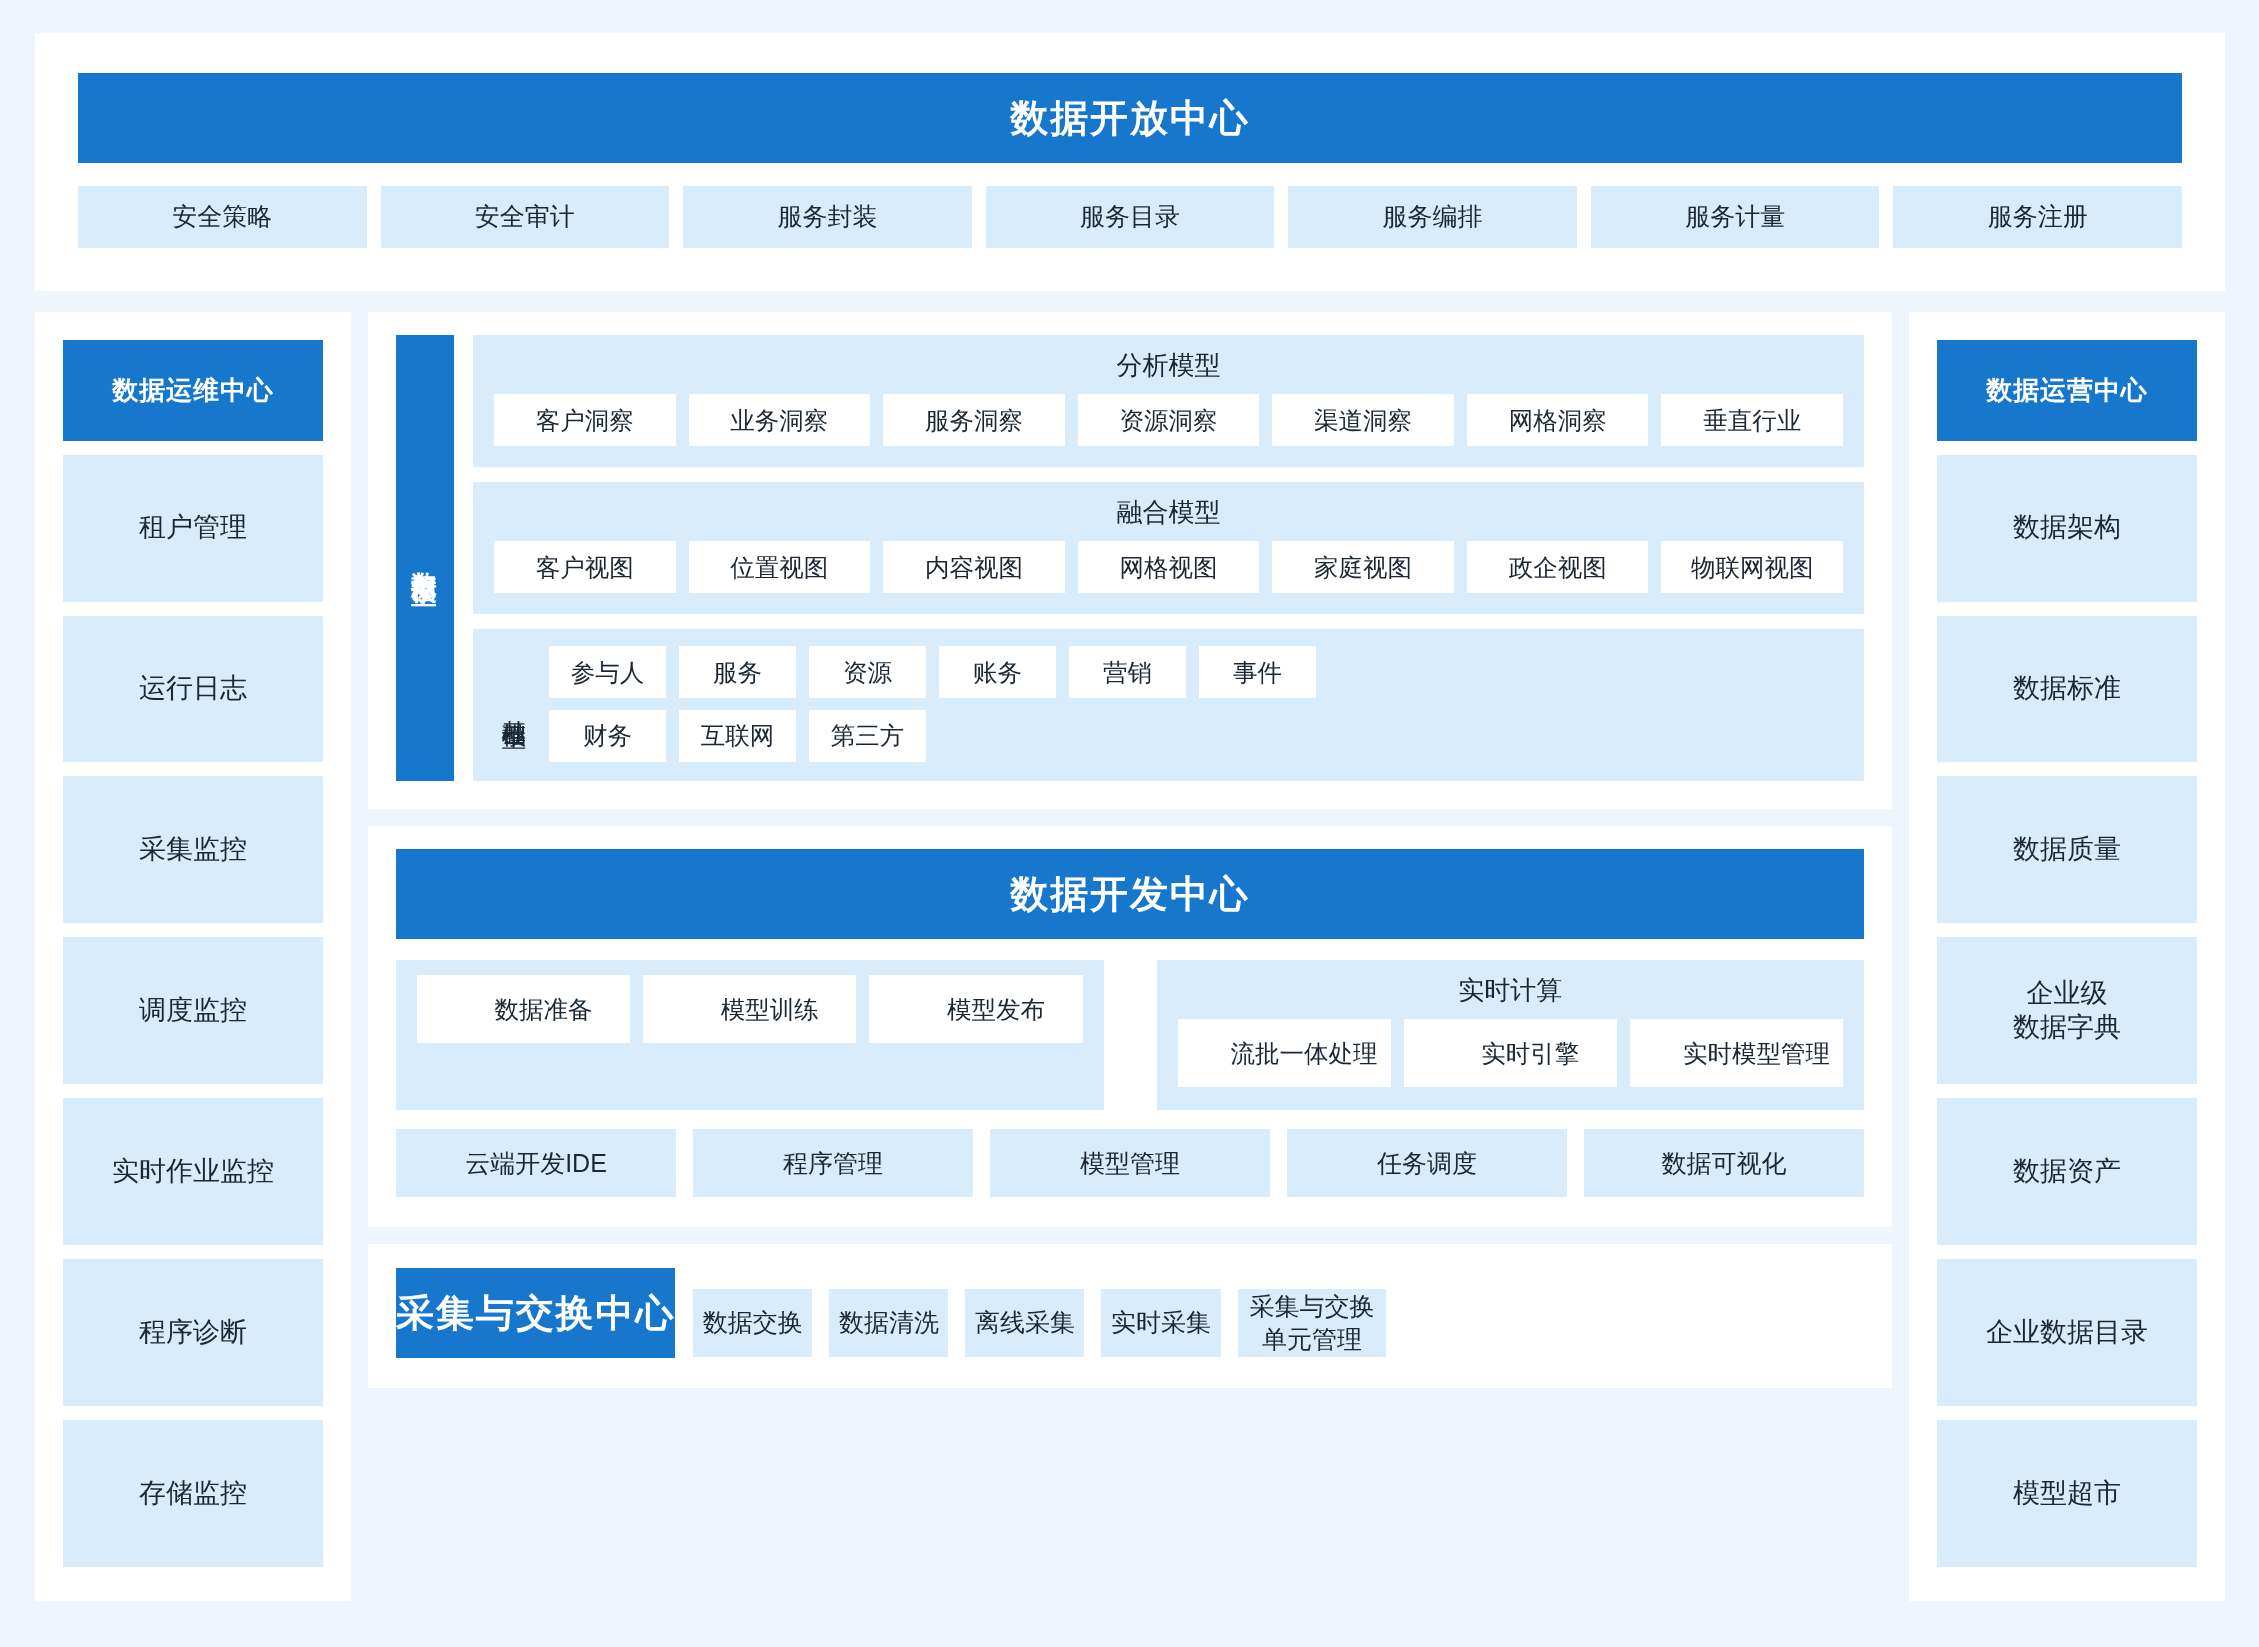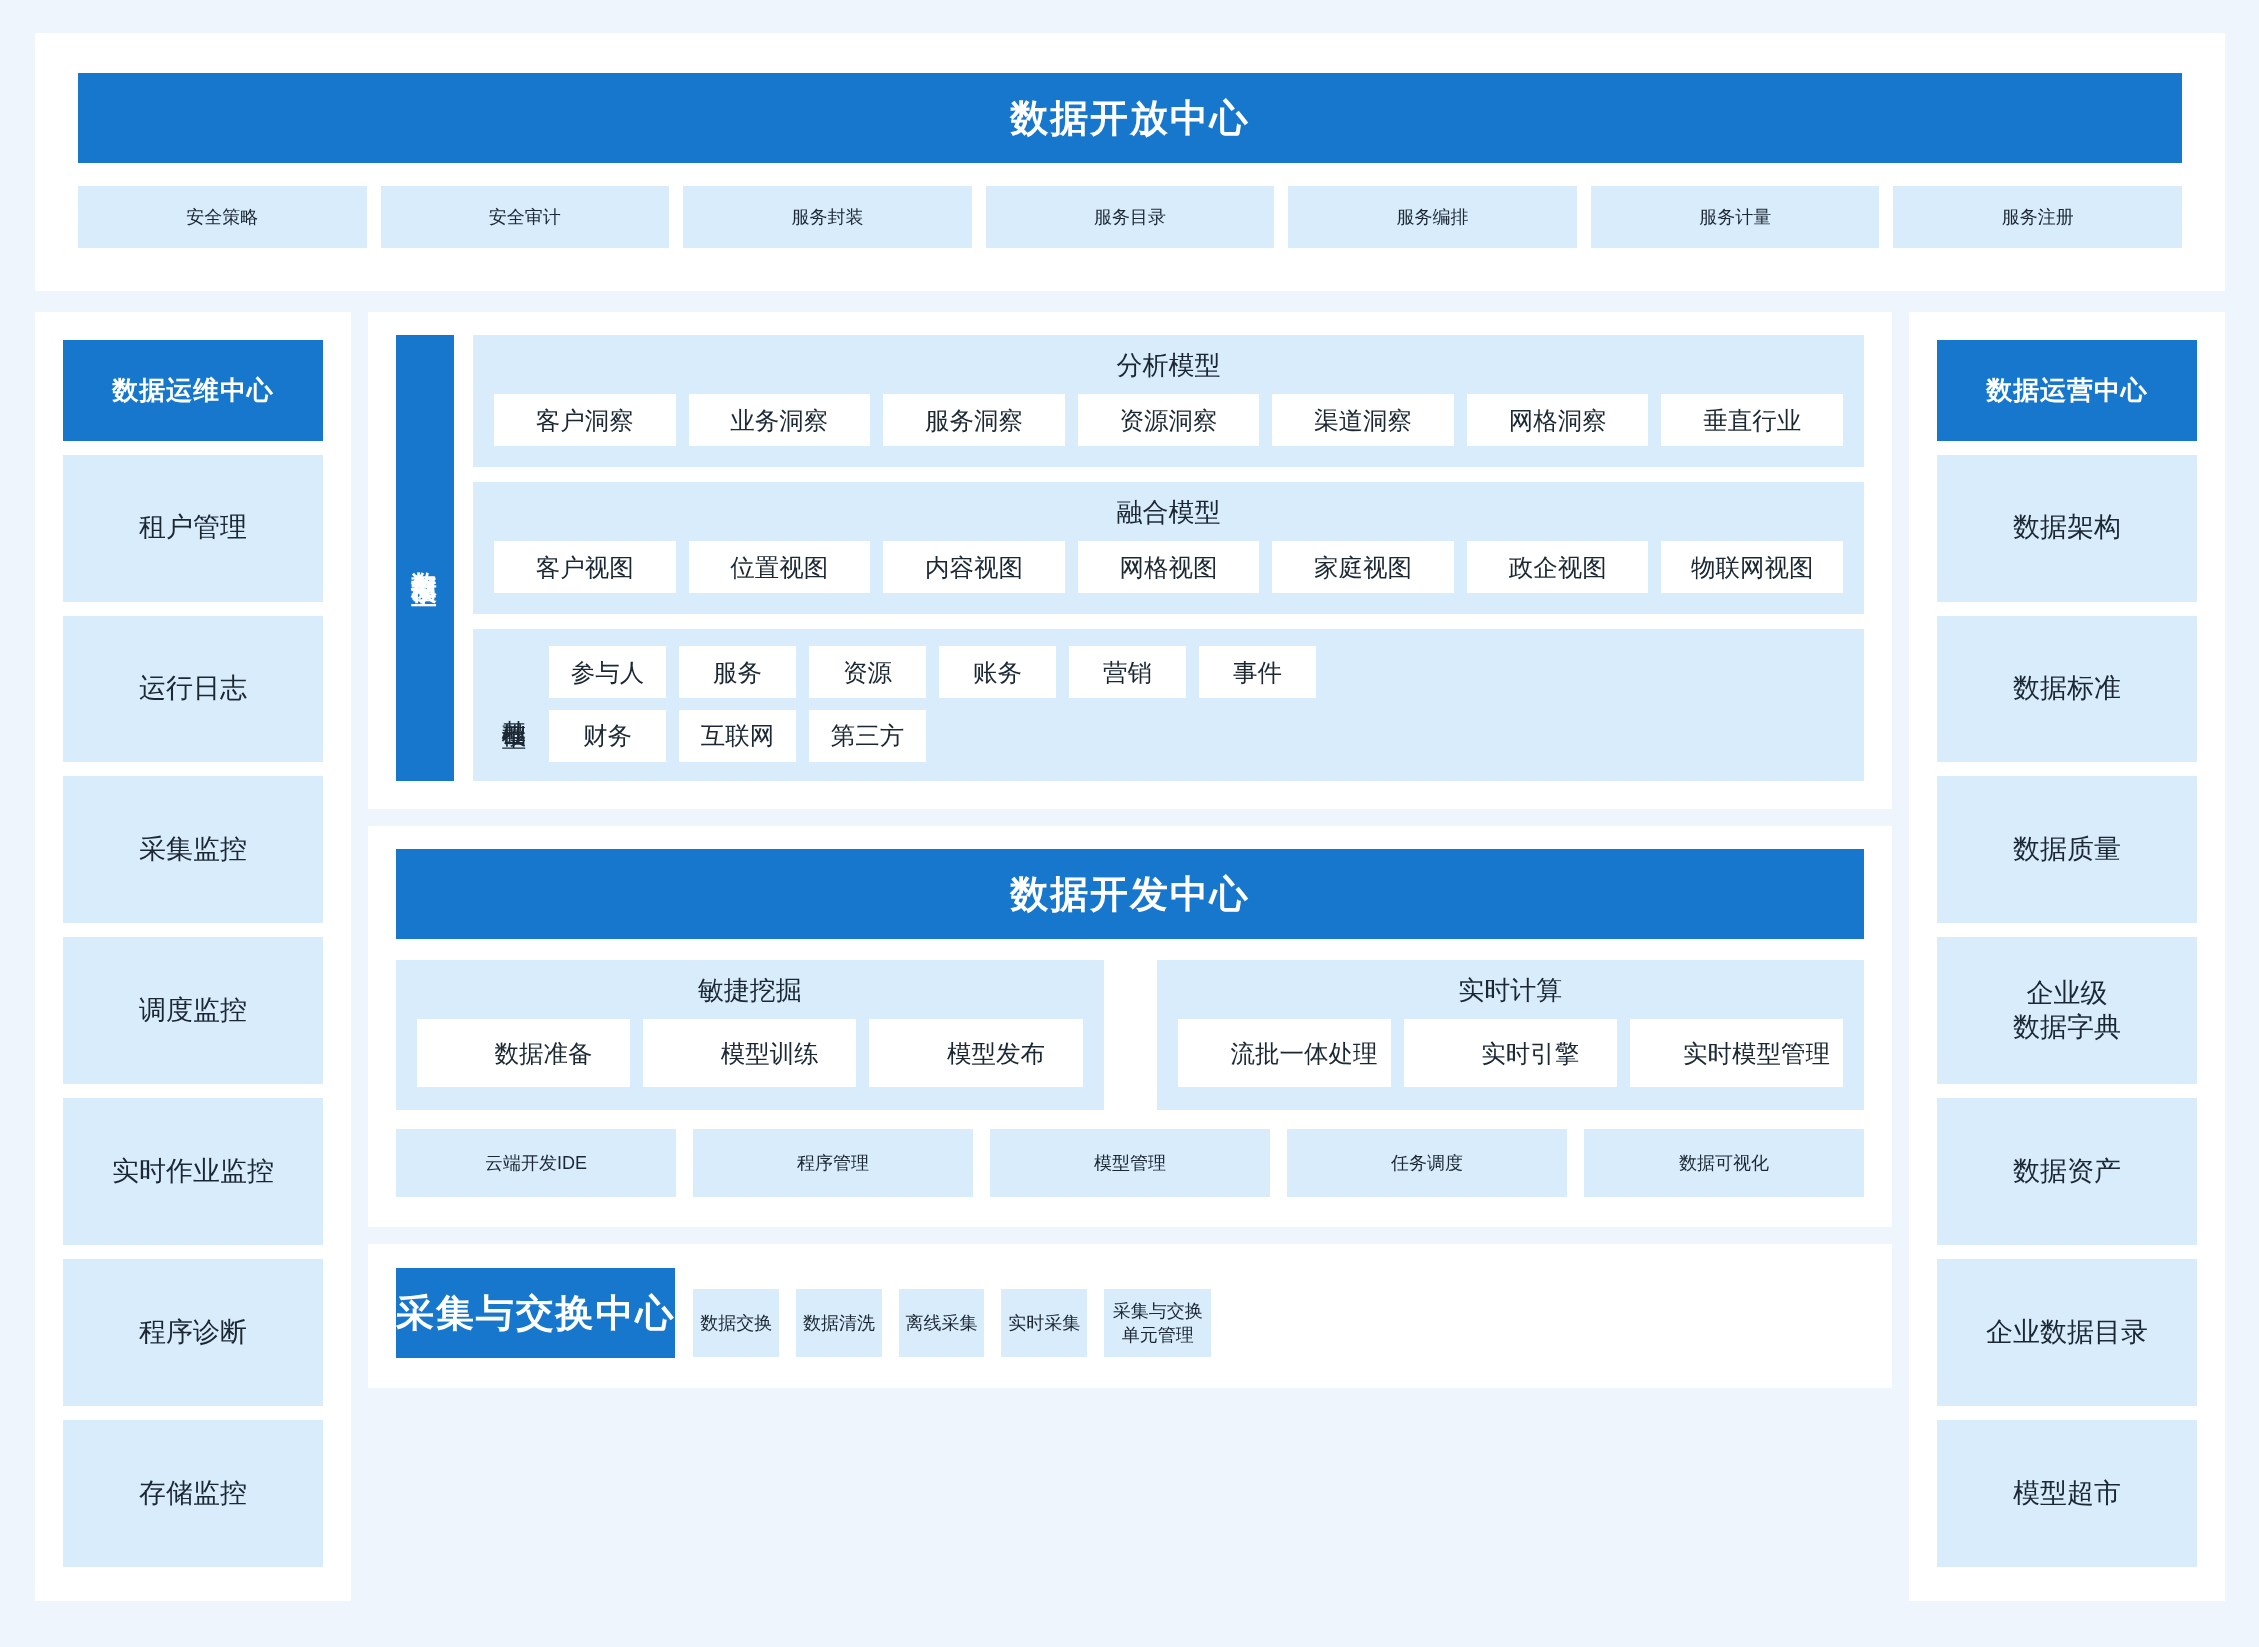--- a/index.html
+++ b/index.html
@@ -48,21 +48,21 @@
     padding: 26px 0;
   }
   .header-tiles {
     display: flex;
     gap: 14px;
     margin-top: 22.6px;
   }
   .tile {
     background: #d9ecfb;
     color: #1b2733;
-    font-size: 18px;
+    font-size: 25px;
     text-align: center;
     display: flex;
     align-items: center;
     justify-content: center;
     box-sizing: border-box;
   }
   .header-tiles .tile {
     flex: 1 1 0;
     height: 62px;
   }
@@ -356,21 +356,20 @@
           </div>
 
         </div>
       </div>
 
       <div class="panel dev-panel">
         <div class="band">数据开发中心</div>
         <div class="dev-groups">
 
           <div class="dev-group">
-            <div class="model-group-title">敏捷挖掘</div>
             <div class="chip-row">
               <div class="chip">数据准备</div>
               <div class="chip">模型训练</div>
               <div class="chip">模型发布</div>
             </div>
           </div>
 
           <div class="dev-group">
             <div class="model-group-title">实时计算</div>
             <div class="chip-row">

